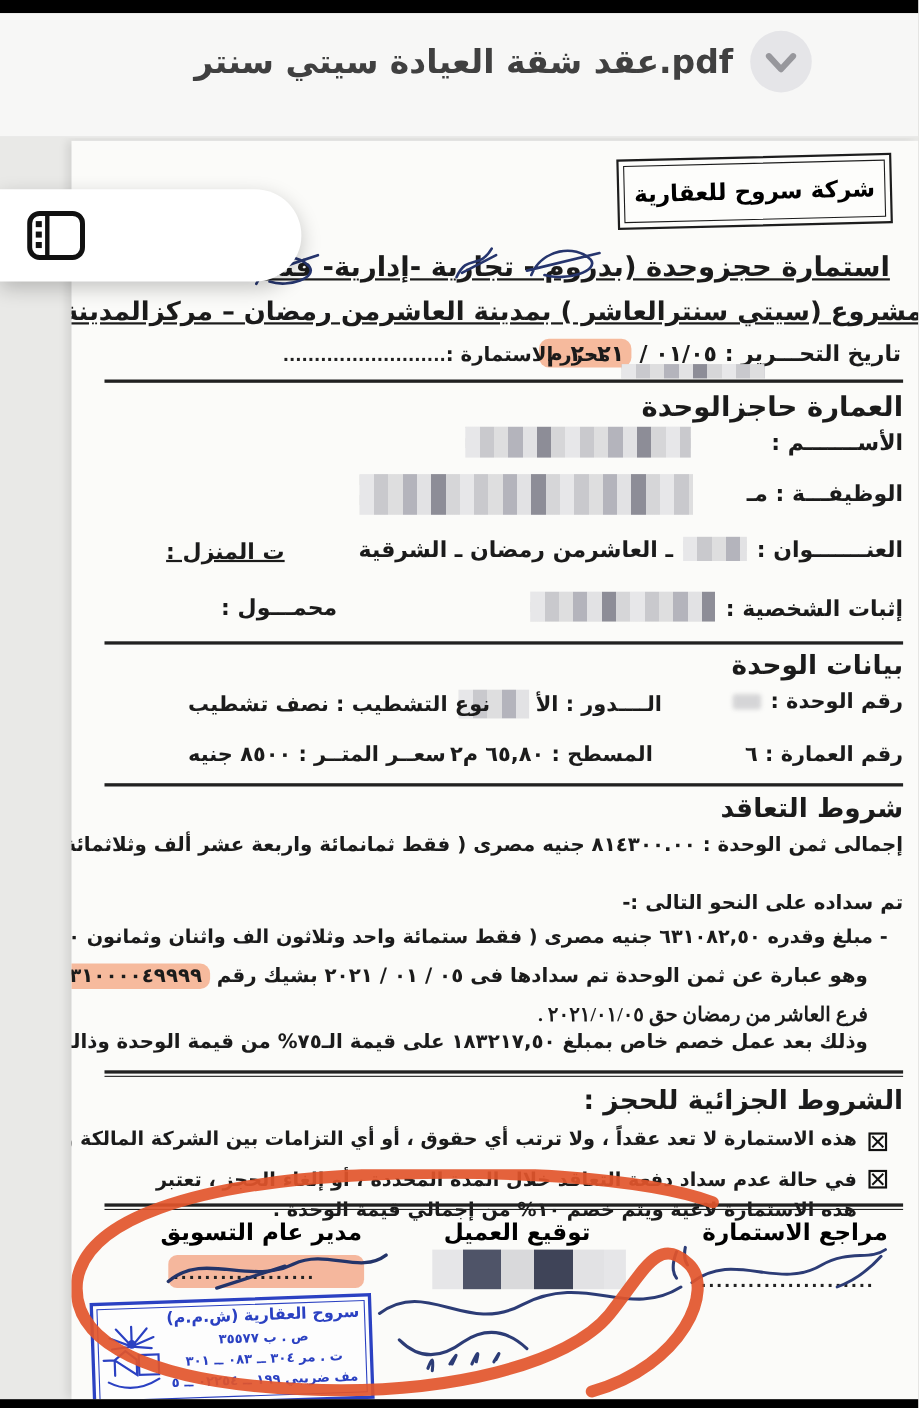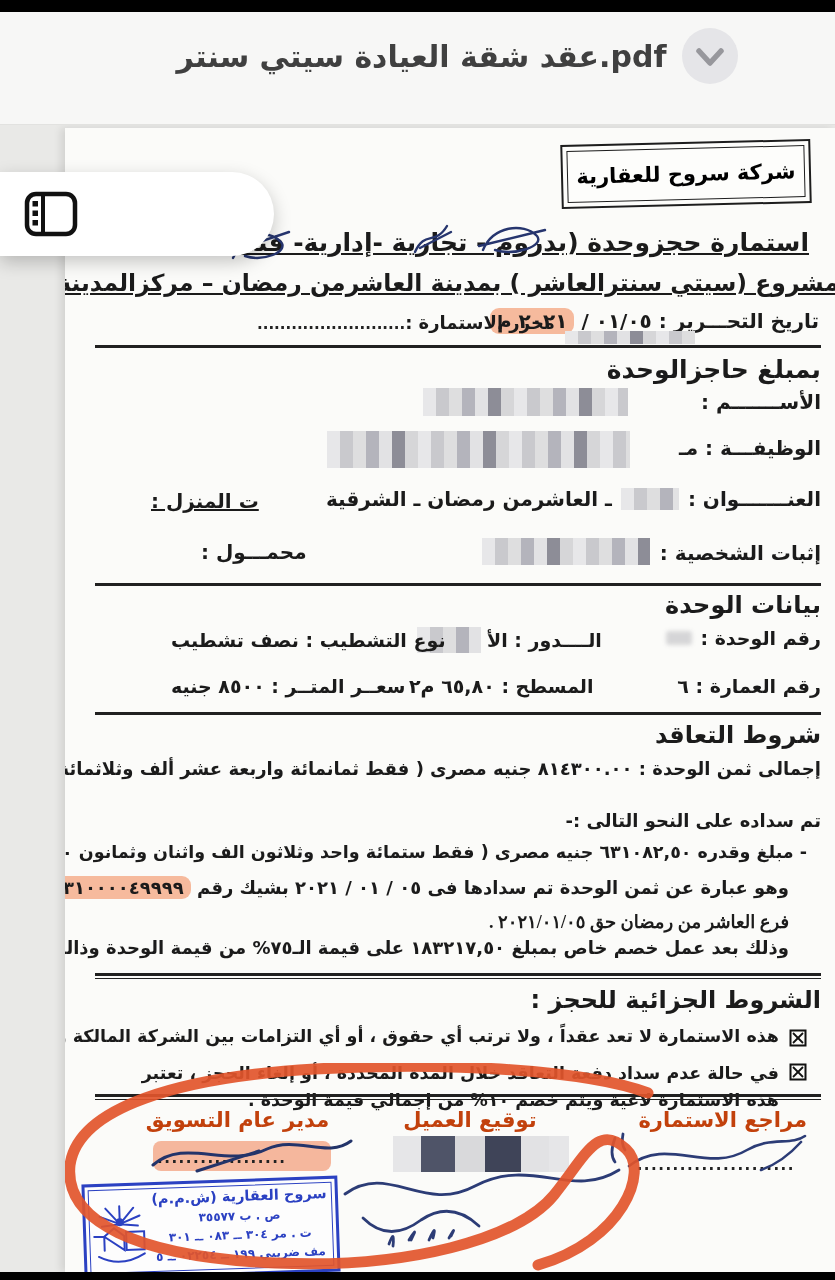--- a/index.html
+++ b/index.html
@@ -40,21 +40,21 @@
   .px-dark{background-image:
       repeating-linear-gradient(90deg,#e6e6e8 0 28px,#4f5468 28px 62px,#d9d9db 62px 92px,#3f4458 92px 128px,#e2e2e4 128px 156px);}
   .smudge{background:#a9a9af;filter:blur(2px);opacity:.45;border-radius:3px;}
   .stamp-box{top:14px;right:24px;width:250px;height:64px;border:2px solid #1d1d1d;padding:4px;
       transform:rotate(-1.4deg);background:#fdfdfb;}
   .stamp-box-inner{border:1px solid #1d1d1d;width:100%;height:100%;display:flex;
       align-items:center;justify-content:center;}
   .stamp-box-inner span{font-size:21px;font-weight:700;}
   .cbrow{display:flex;direction:rtl;gap:10px;align-items:flex-start;font-size:17.5px;font-weight:700;color:#1b1b1b;}
   .cbx{flex:0 0 auto;margin-top:3px;}
-  .siglab{font-size:21px;font-weight:700;color:#c2410c;}
+  .siglab{font-size:21px;font-weight:700;color:#000000;}
   .dots{font-size:15px;letter-spacing:1.5px;color:#222;font-weight:700;}
   .pinkmark{background:#f5b79d;border-radius:8px;}
   .bstamp{top:1052px;left:18px;width:256px;height:96px;border:3px solid #2b41c2;
       transform:rotate(-2deg);background:rgba(255,255,255,.6);}
   .bstamp-inner{position:absolute;inset:3px;border:1.5px solid #2b41c2;}
   .bstamp-text{position:absolute;left:62px;right:4px;top:3px;text-align:center;color:#2b41c2;
       direction:rtl;line-height:1.55;}
   .bs1{font-size:14.5px;font-weight:700;}
   .bs2{font-size:12px;font-weight:700;}
   svg{display:block;}
@@ -108,21 +108,21 @@
       <span>تاريخ التحـــرير : ٠١/٠٥ /</span>
       <span class="hl">٢٠٢١ م</span>
     </div>
     <div class="abs rtl nw b" style="top:184px;left:192px;font-size:18px;">
       <span>محرر الاستمارة :</span><span class="dots">..........................</span>
     </div>
     <div class="abs px" style="top:203px;left:500px;width:130px;height:13px;"></div>
 
     <div class="rule" style="top:217px;"></div>
 
-    <div class="abs rtl nw b sec" style="top:227px;right:14px;">بمبلغ حاجزالوحدة</div>
+    <div class="abs rtl nw b sec" style="top:227px;right:14px;">العمارة حاجزالوحدة</div>
 
     <div class="abs rtl nw b fld" style="top:262px;right:14px;">الأســـــــم :</div>
     <div class="abs px" style="top:260px;left:358px;width:205px;height:28px;"></div>
 
     <div class="abs rtl nw b fld" style="top:308px;right:14px;">الوظيفـــة : مـ</div>
     <div class="abs px" style="top:303px;left:262px;width:303px;height:37px;"></div>
 
     <div class="abs rtl nw" style="top:359px;right:14px;display:flex;direction:rtl;align-items:center;gap:9px;">
       <span class="b fld">العنـــــــوان :</span>
       <span class="px" style="width:58px;height:22px;display:inline-block;"></span>

